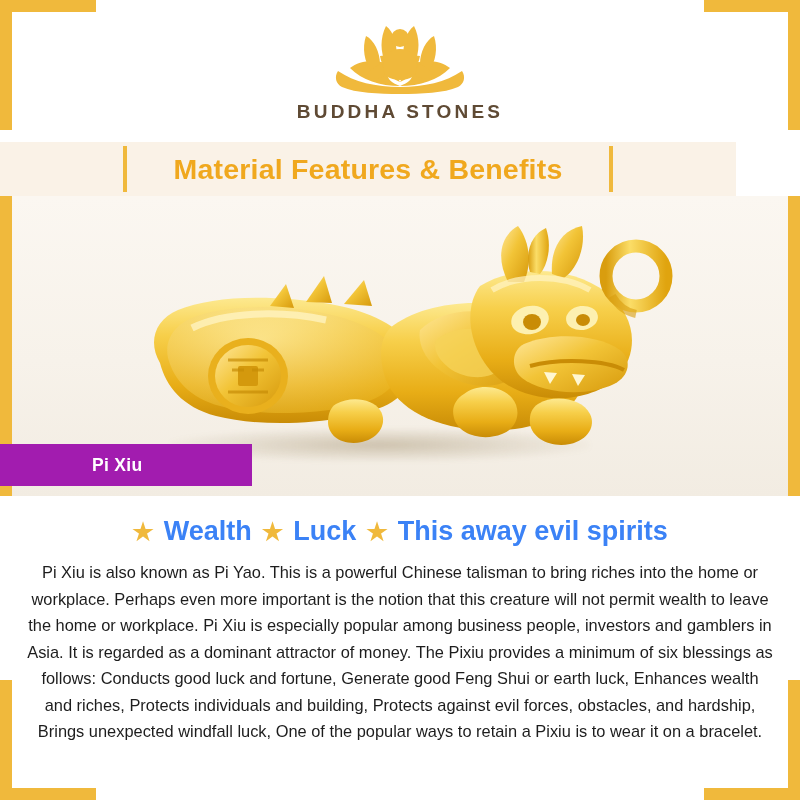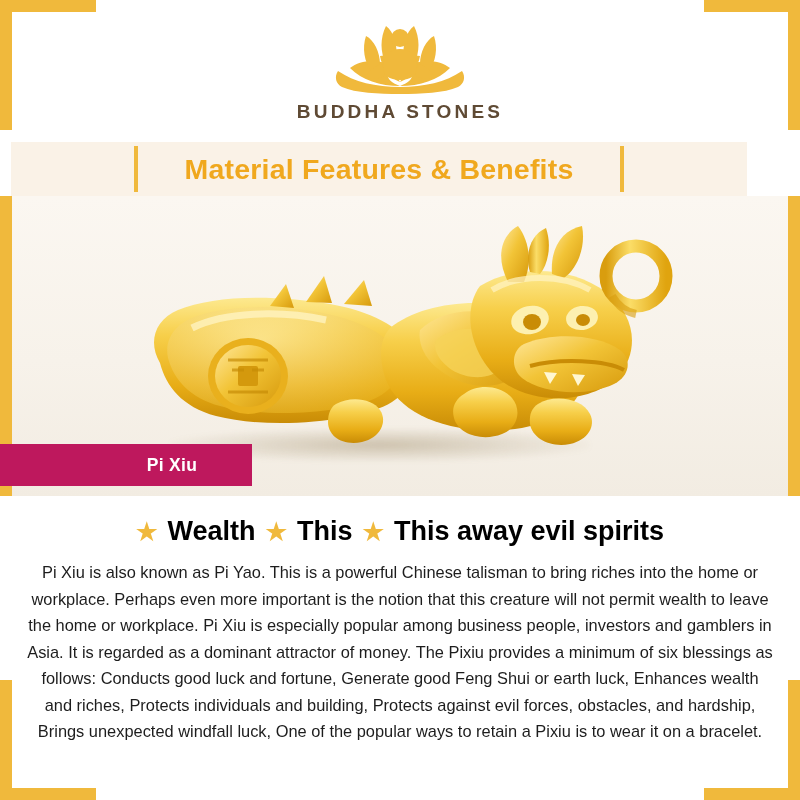--- a/index.html
+++ b/index.html
@@ -74,21 +74,21 @@
     font-size: 19px;
     letter-spacing: 3.2px;
     font-weight: bold;
     color: #5f4a34;
     font-family: "Liberation Sans", sans-serif;
   }
 
   
   .title-band {
     position: absolute;
-    left: 11px; top: 142px;
+    left: 0; top: 142px;
     width: 736px; height: 54px;
     background: #faf2e7;
     display: flex;
     align-items: center;
     justify-content: center;
   }
   .title-inner {
     position: relative;
     display: flex;
     align-items: center;
@@ -132,25 +132,24 @@
     width: 420px; height: 34px;
     background: radial-gradient(ellipse at center, rgba(120,96,50,0.30) 0%, rgba(120,96,50,0.08) 55%, rgba(120,96,50,0) 75%);
     filter: blur(2px);
   }
 
   
   .caption-band {
     position: absolute;
     left: 0; top: 444px;
     width: 252px; height: 42px;
-    background: #be185d;
+    background: #a21caf;
     display: flex;
     align-items: center;
     z-index: 7;
-    justify-content: center;
   }
   .caption-text {
     margin-left: 92px;
     font-size: 17.5px;
     font-weight: bold;
     color: #ffffff;
     letter-spacing: 0.3px;
   }
 
   
@@ -166,21 +165,21 @@
     align-items: center;
     justify-content: center;
     gap: 10px;
     font-size: 27px;
     color: #f0a81e;
     font-weight: bold;
     line-height: 1;
     margin-bottom: 14px;
   }
   .benefits-line .star { font-size: 24px; color: #f0b93c; }
-  .benefits-line .kw { color: #000000; font-weight: normal; }
+  .benefits-line .kw { color: #3b82f6; font-weight: normal; }
   .benefits-line .kw.b { font-weight: bold; }
 
   .desc {
     font-size: 16.4px;
     line-height: 1.62;
     color: #1d1d1d;
     text-align: center;
   }
 </style>
 </head>
@@ -302,20 +301,20 @@
 
   <div class="caption-band">
     <span class="caption-text">Pi Xiu</span>
   </div>
 
   <div class="body-area">
     <div class="benefits-line">
       <span class="star">★</span>
       <span class="kw b">Wealth</span>
       <span class="star">★</span>
-      <span class="kw b">This</span>
+      <span class="kw b">Luck</span>
       <span class="star">★</span>
       <span class="kw b">This away evil spirits</span>
     </div>
     <p class="desc">Pi Xiu is also known as Pi Yao. This is a powerful Chinese talisman to bring riches into the home or workplace. Perhaps even more important is the notion that this creature will not permit wealth to leave the home or workplace. Pi Xiu is especially popular among business people, investors and gamblers in Asia. It is regarded as a dominant attractor of money. The Pixiu provides a minimum of six blessings as follows: Conducts good luck and fortune, Generate good Feng Shui or earth luck, Enhances wealth and riches, Protects individuals and building, Protects against evil forces, obstacles, and hardship, Brings unexpected windfall luck, One of the popular ways to retain a Pixiu is to wear it on a bracelet.</p>
   </div>
 
 </div>
 
 </body></html>

